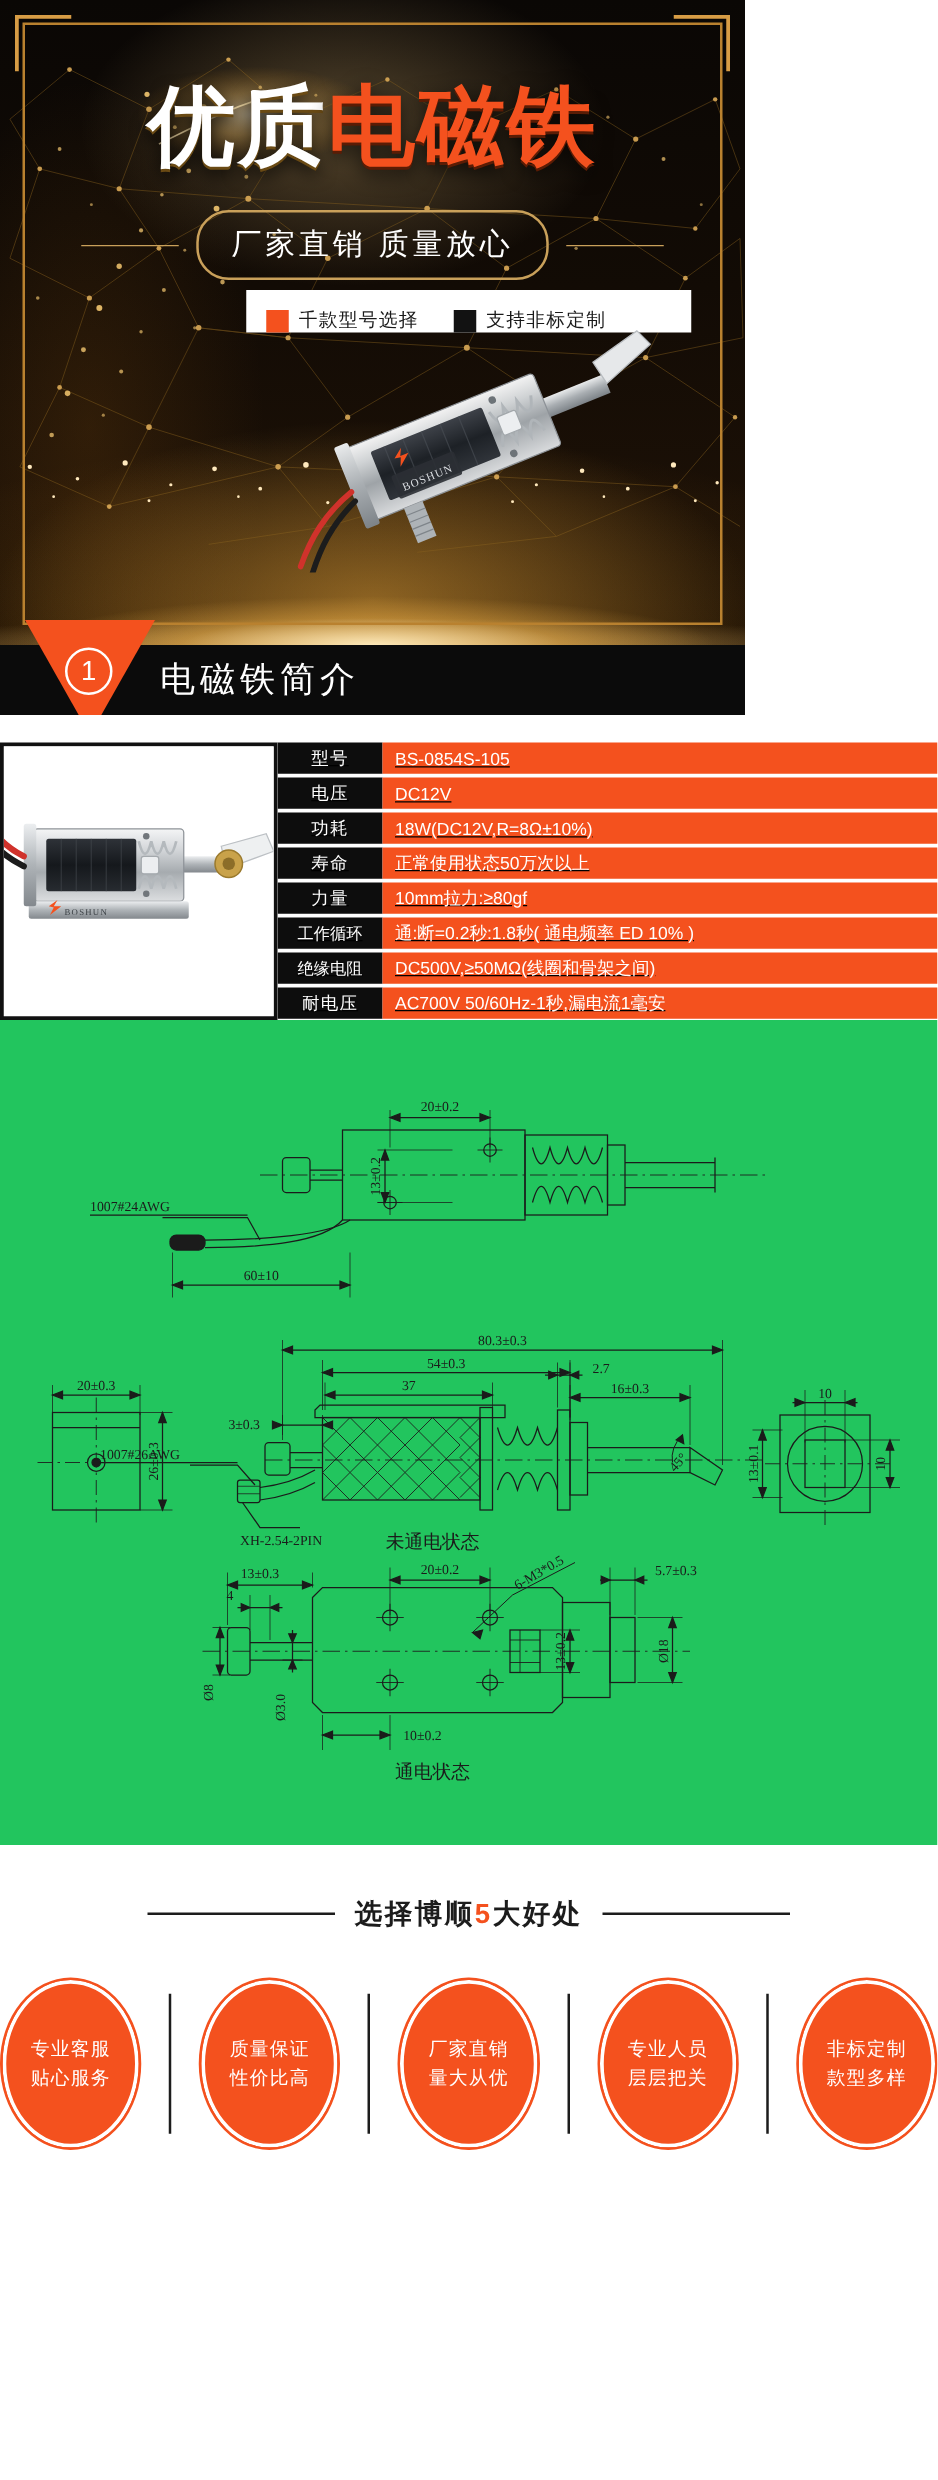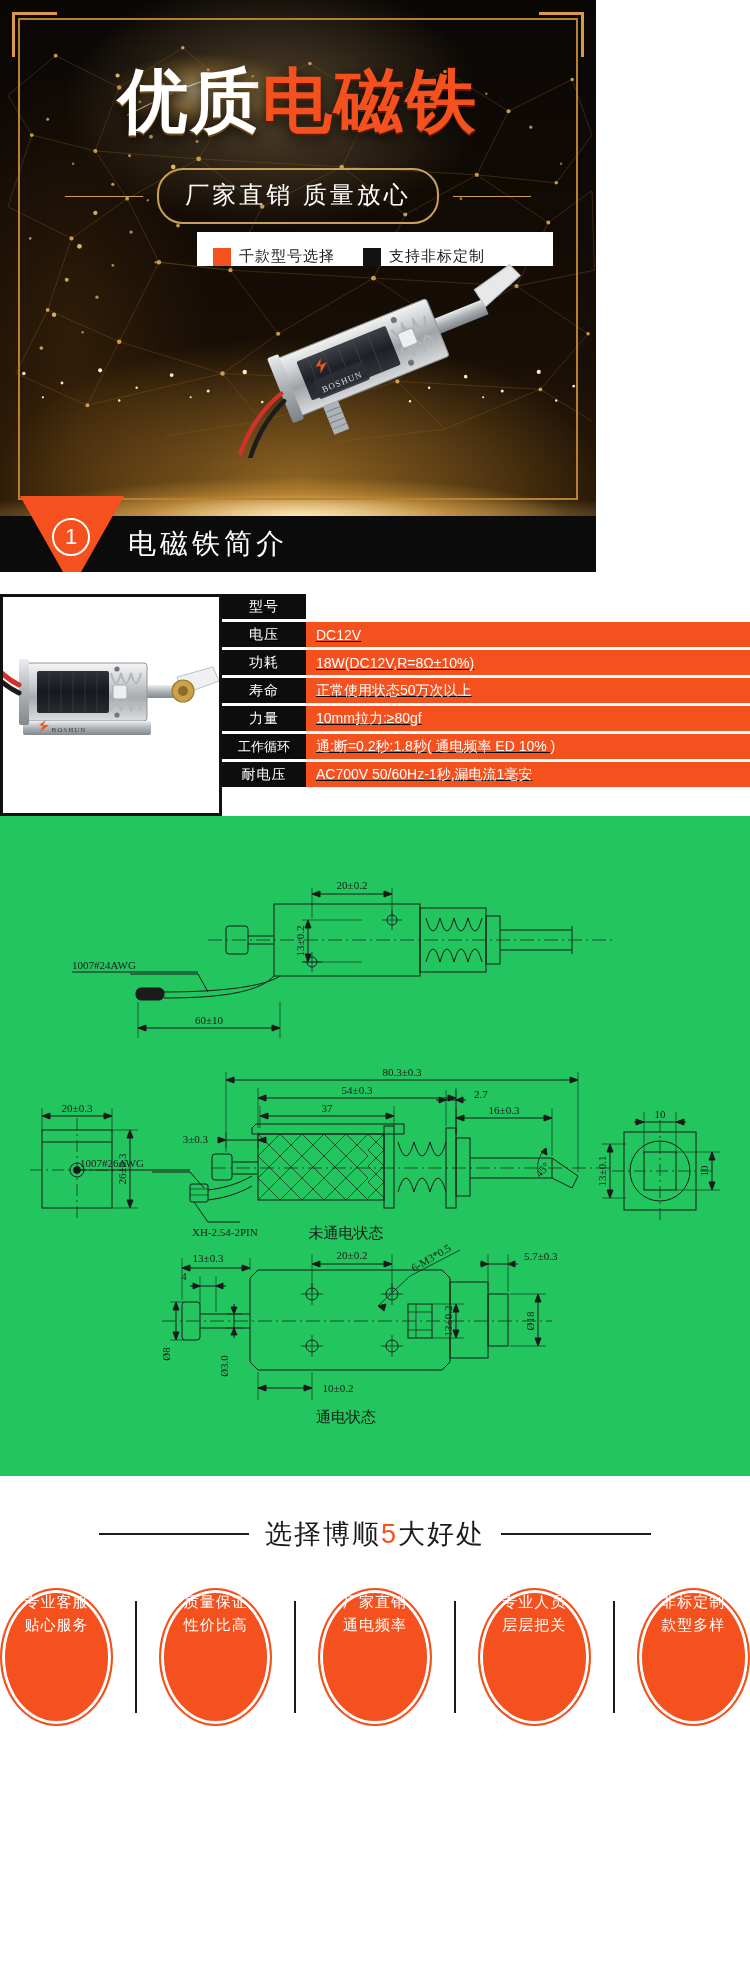--- a/index.html
+++ b/index.html
@@ -168,31 +168,31 @@
   .drawing-wrap { width: 750px; background: #22c55e; padding: 60px 12px 40px; }
   .drawing { display: block; margin: 0 auto; }
 
   
   .benefits { width: 750px; background: #ffffff; padding: 40px 0 52px; }
   .ben-head {
     display: flex; align-items: center; justify-content: center; gap: 16px;
     margin-bottom: 36px;
   }
   .ben-rule { width: 150px; height: 2px; background: #1c1c1c; }
-  .ben-title { font-size: 27px; color: #1c1c1c; letter-spacing: 2px; white-space: nowrap; font-weight: normal; }
+  .ben-title { font-size: 22px; color: #1c1c1c; letter-spacing: 2px; white-space: nowrap; font-weight: bold; }
   .ben-title .num { color: #f4511e; }
   .ben-row { display: flex; align-items: center; justify-content: center; gap: 0; }
   .ben-item {
     width: 116px; height: 138px;
     border-radius: 50%;
     background: #f4511e;
     border: 2px solid #f4511e;
     box-shadow: 0 0 0 3px #ffffff inset;
     display: flex; flex-direction: column;
-    align-items: center; justify-content: flex-start;
+    align-items: center; justify-content: center;
     color: #ffffff; font-size: 15px; line-height: 1.55;
     letter-spacing: 1px;
   }
   .ben-sep { width: 2px; height: 112px; background: #1c1c1c; margin: 0 22px; }
   .ben-line { white-space: nowrap; }
 </style>
 </head>
 <body>
 
 <div class="page">
@@ -493,20 +493,21 @@
 
             <path d="M12,52 C-4,44 -12,34 -18,24" stroke="#d0322b" stroke-width="5" fill="none" stroke-linecap="round"></path>
             <path d="M12,60 C-4,52 -14,42 -20,32" stroke="#1c1c1c" stroke-width="5" fill="none" stroke-linecap="round"></path>
           </g>
         </svg>
       </div>
 
       <div class="spec-table">
         <div class="spec-row">
           <div class="spec-k">型号</div>
+          <div class="spec-v">BS-0854S-105</div>
         </div>
         <div class="spec-row">
           <div class="spec-k">电压</div>
           <div class="spec-v">DC12V</div>
         </div>
         <div class="spec-row">
           <div class="spec-k">功耗</div>
           <div class="spec-v">18W(DC12V,R=8Ω±10%)</div>
         </div>
         <div class="spec-row">
@@ -515,20 +516,24 @@
         </div>
         <div class="spec-row">
           <div class="spec-k">力量</div>
           <div class="spec-v">10mm拉力:≥80gf</div>
         </div>
         <div class="spec-row">
           <div class="spec-k tight">工作循环</div>
           <div class="spec-v">通:断=0.2秒:1.8秒( 通电频率 ED 10% )</div>
         </div>
         <div class="spec-row">
+          <div class="spec-k tight">绝缘电阻</div>
+          <div class="spec-v">DC500V,≥50MΩ(线圈和骨架之间)</div>
+        </div>
+        <div class="spec-row">
           <div class="spec-k">耐电压</div>
           <div class="spec-v">AC700V 50/60Hz-1秒,漏电流1毫安</div>
         </div>
       </div>
 
     </div>
   </div>
 
   <div class="drawing-wrap">
     <svg class="drawing" width="740" height="560" viewBox="0 0 740 560">
@@ -882,21 +887,21 @@
         <span class="ben-line">贴心服务</span>
       </div>
       <div class="ben-sep"></div>
       <div class="ben-item">
         <span class="ben-line">质量保证</span>
         <span class="ben-line">性价比高</span>
       </div>
       <div class="ben-sep"></div>
       <div class="ben-item">
         <span class="ben-line">厂家直销</span>
-        <span class="ben-line">通电频率</span>
+        <span class="ben-line">量大从优</span>
       </div>
       <div class="ben-sep"></div>
       <div class="ben-item">
         <span class="ben-line">专业人员</span>
         <span class="ben-line">层层把关</span>
       </div>
       <div class="ben-sep"></div>
       <div class="ben-item">
         <span class="ben-line">非标定制</span>
         <span class="ben-line">款型多样</span>

